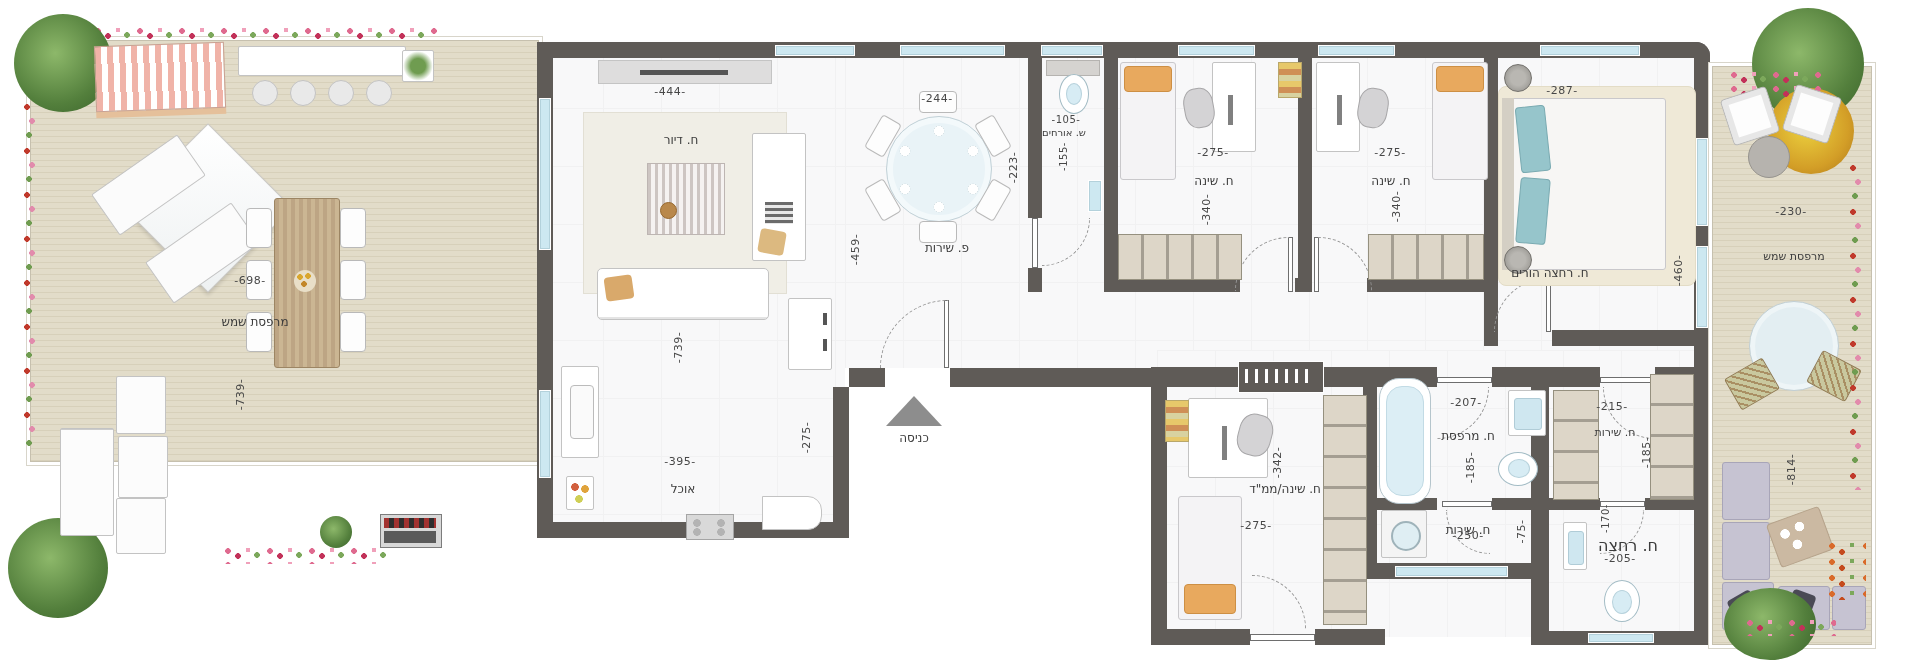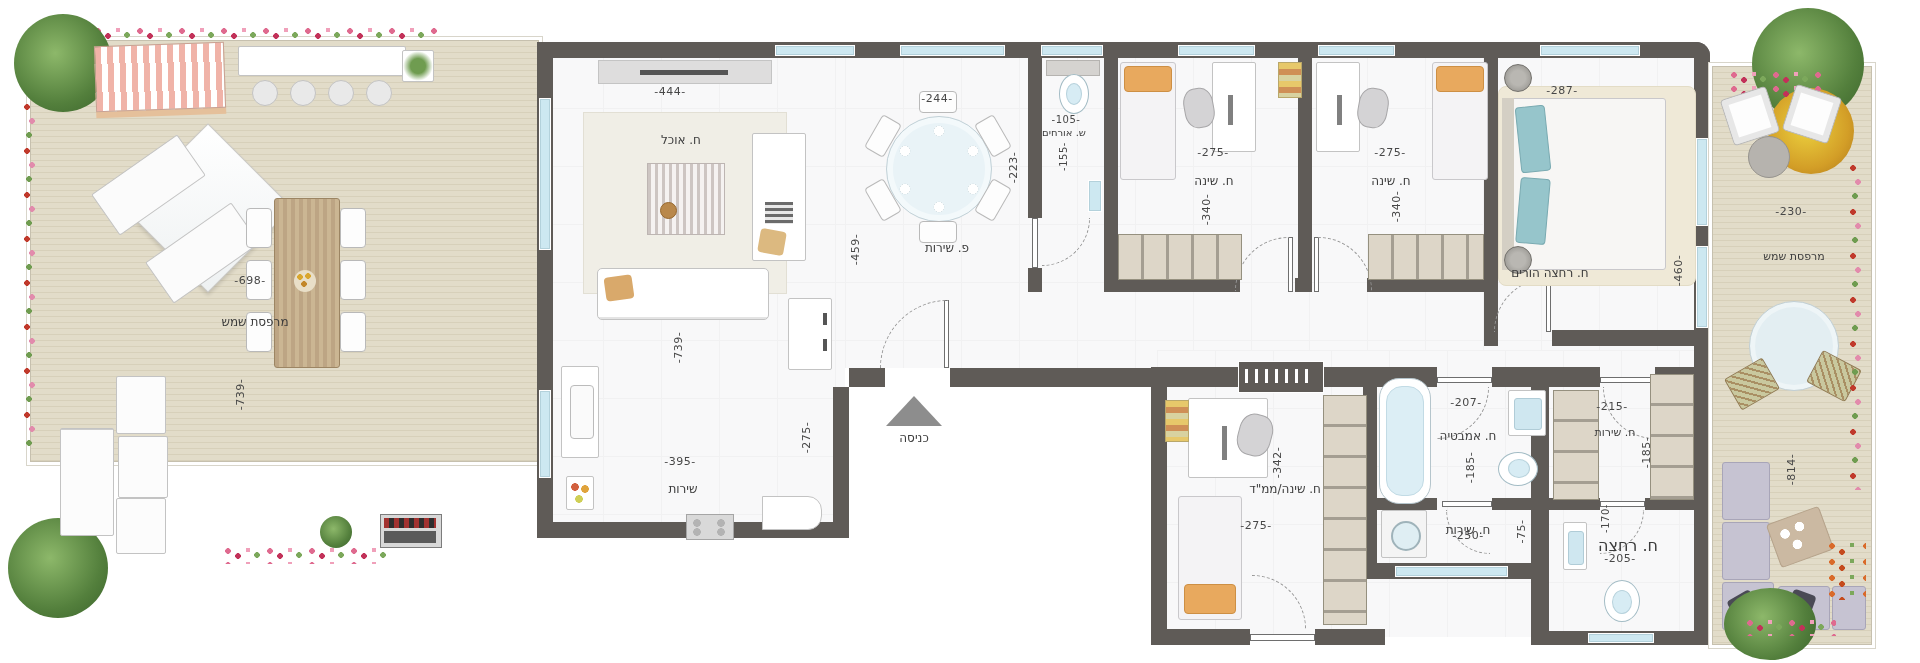--- a/index.html
+++ b/index.html
@@ -194,40 +194,40 @@
   <div class="abs stripes-carpet" style="left:647px;top:163px;width:76px;height:70px"></div>
   <div class="abs" style="left:660px;top:202px;width:15px;height:15px;border-radius:50%;background:#b9884b;border:1px solid #96682f"></div>
   <div class="fur" style="left:752px;top:133px;width:54px;height:128px">
     <div class="abs" style="left:12px;top:68px;width:28px;height:22px;background:repeating-linear-gradient(180deg,#6b6b6b 0 3px,#e8e8e8 3px 6px)"></div>
     <div class="pillow" style="left:6px;top:96px;width:26px;height:24px;background:#dcb980;transform:rotate(10deg)"></div>
   </div>
   <div class="fur" style="left:597px;top:268px;width:172px;height:52px;border-radius:5px;
        box-shadow:inset 0 -16px 0 -14px #e4e4e4"></div>
   <div class="pillow" style="left:605px;top:276px;width:28px;height:24px;background:#d9a96b;transform:rotate(-8deg)"></div>
   <div class="dim" style="left:640px;top:85px;width:60px">-444-</div>
-  <div class="lbl" style="left:651px;top:133px;width:60px">ח. אוכל</div>
+  <div class="lbl" style="left:651px;top:133px;width:60px">ח. דיור</div>
   <div class="dim v" style="left:650px;top:341px;width:56px">-739-</div>
 
   <div class="fur" style="left:561px;top:366px;width:38px;height:92px">
     <div class="abs" style="left:8px;top:18px;width:22px;height:52px;background:#fafafa;border:1px solid #bbb;border-radius:4px"></div>
   </div>
   <div class="fur" style="left:566px;top:476px;width:28px;height:34px;
        background:radial-gradient(circle 4px at 8px 10px,#d2603f 90%,transparent),
                   radial-gradient(circle 4px at 18px 12px,#e0a33c 90%,transparent),
                   radial-gradient(circle 4px at 12px 22px,#cfcf56 90%,transparent),#fff"></div>
   <div class="abs" style="left:686px;top:514px;width:46px;height:24px;background:#d9d9d9;border:1px solid #a5a5a5;
        background-image:radial-gradient(circle 4px at 10px 8px,#b3b3b3 90%,transparent),radial-gradient(circle 4px at 10px 17px,#b3b3b3 90%,transparent),
        radial-gradient(circle 4px at 34px 8px,#b3b3b3 90%,transparent),radial-gradient(circle 4px at 34px 17px,#b3b3b3 90%,transparent)"></div>
   <div class="fur" style="left:762px;top:496px;width:60px;height:34px;border-radius:0 14px 14px 0"></div>
   <div class="fur" style="left:788px;top:298px;width:44px;height:72px">
     <div class="abs" style="left:34px;top:14px;width:4px;height:12px;background:#555"></div>
     <div class="abs" style="left:34px;top:40px;width:4px;height:12px;background:#555"></div>
   </div>
   <div class="dim" style="left:650px;top:455px;width:60px">-395-</div>
-  <div class="lbl" style="left:655px;top:482px;width:56px">שירות</div>
+  <div class="lbl" style="left:655px;top:482px;width:56px">אוכל</div>
   <div class="dim v" style="left:780px;top:431px;width:52px">-275-</div>
 
   <div class="abs" style="left:886px;top:116px;width:104px;height:104px;border-radius:50%;background:#e9f3f7;border:1px solid #c2d1d7;
        box-shadow:inset 0 0 0 6px #f3f9fb;
        background-image:radial-gradient(circle 7px at 52px 14px,#fff 70%,#c8d6da 75%,transparent 80%),
                         radial-gradient(circle 7px at 86px 34px,#fff 70%,#c8d6da 75%,transparent 80%),
                         radial-gradient(circle 7px at 86px 72px,#fff 70%,#c8d6da 75%,transparent 80%),
                         radial-gradient(circle 7px at 52px 90px,#fff 70%,#c8d6da 75%,transparent 80%),
                         radial-gradient(circle 7px at 18px 34px,#fff 70%,#c8d6da 75%,transparent 80%),
                         radial-gradient(circle 7px at 18px 72px,#fff 70%,#c8d6da 75%,transparent 80%)"></div>
@@ -296,21 +296,21 @@
 
   <div class="abs" style="left:1379px;top:378px;width:52px;height:126px;background:#fff;border:1.5px solid #b5c5cc;border-radius:20px;box-sizing:border-box">
     <div class="abs" style="left:6px;top:7px;width:36px;height:108px;background:#dceef5;border:1px solid #c2dbe5;border-radius:16px"></div>
   </div>
   <div class="fur" style="left:1508px;top:390px;width:38px;height:46px">
     <div class="abs" style="left:5px;top:7px;width:26px;height:30px;background:#cfe7f0;border:1px solid #b0ccd7;border-radius:3px"></div>
   </div>
   <div class="wc-outer" style="left:1498px;top:452px;width:40px;height:34px"></div>
   <div class="wc-inner" style="left:1508px;top:459px;width:22px;height:19px"></div>
   <div class="dim" style="left:1438px;top:396px;width:56px">-207-</div>
-  <div class="lbl" style="left:1432px;top:429px;width:72px">ח. אמבטיה</div>
+  <div class="lbl" style="left:1432px;top:429px;width:72px">ח. מרפסת</div>
   <div class="dim v" style="left:1444px;top:461px;width:52px">-185-</div>
 
   <div class="fur" style="left:1381px;top:510px;width:46px;height:48px;background:#f4f4f4">
     <div class="abs" style="left:9px;top:10px;width:26px;height:26px;border-radius:50%;background:#dfeef3;border:2px solid #9fb3ba"></div>
   </div>
   <div class="lbl" style="left:1436px;top:523px;width:64px">ח. שירות</div>
   <div class="dim" style="left:1438px;top:529px;width:60px">-250-</div>
   <div class="dim v" style="left:1501px;top:525px;width:40px">-75-</div>
 
   <div class="closet v" style="left:1553px;top:390px;width:44px;height:108px"></div>

